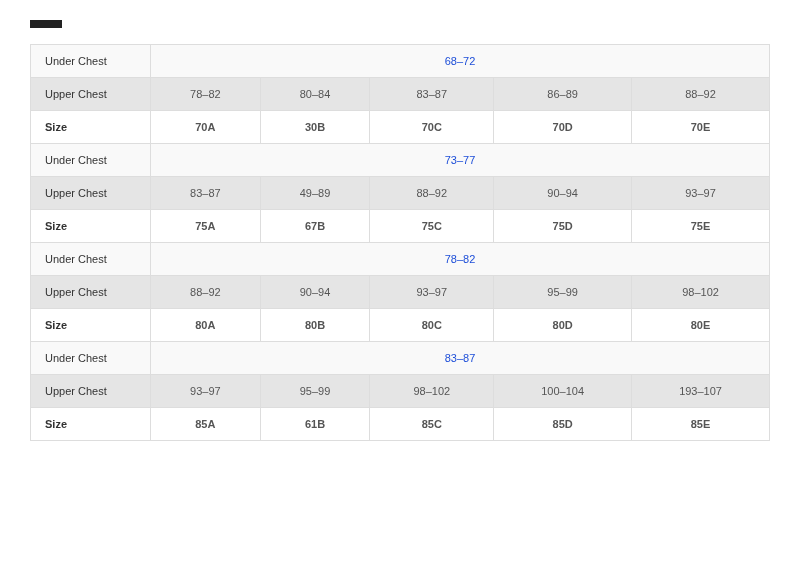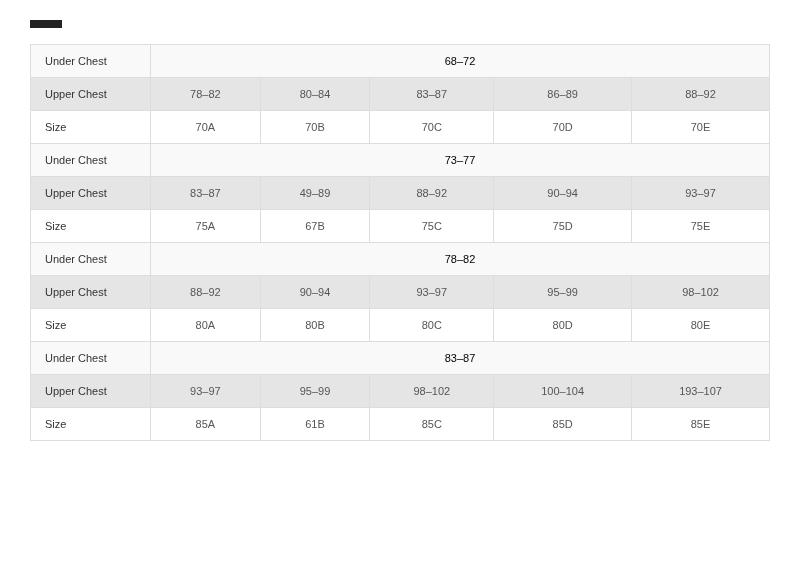--- a/index.html
+++ b/index.html
@@ -57,24 +57,25 @@
     .under-chest td {
       background: #f9f9f9;
     }
 
     .upper-chest td {
       background: #e5e5e5;
     }
 
     .size-row td {
       background: #fff;
+      font-weight: bold;
     }
 
     .merged-value {
-      color: #000000;
+      color: #1d4ed8;
     }
   </style>
 </head>
 <body>
 
 <div class="header">
   <span class="size-label"></span>
   <span class="unit-label"></span>
 </div>
 
@@ -88,21 +89,21 @@
         <td class="row-label">Upper Chest</td>
         <td>78–82</td>
         <td>80–84</td>
         <td>83–87</td>
         <td>86–89</td>
         <td>88–92</td>
       </tr>
       <tr class="size-row">
         <td class="row-label">Size</td>
         <td>70A</td>
-        <td>70B</td>
+        <td>30B</td>
         <td>70C</td>
         <td>70D</td>
         <td>70E</td>
       </tr>
       <tr class="under-chest">
         <td class="row-label">Under Chest</td>
         <td colspan="5" class="merged-value">73–77</td>
       </tr>
       <tr class="upper-chest">
         <td class="row-label">Upper Chest</td>

